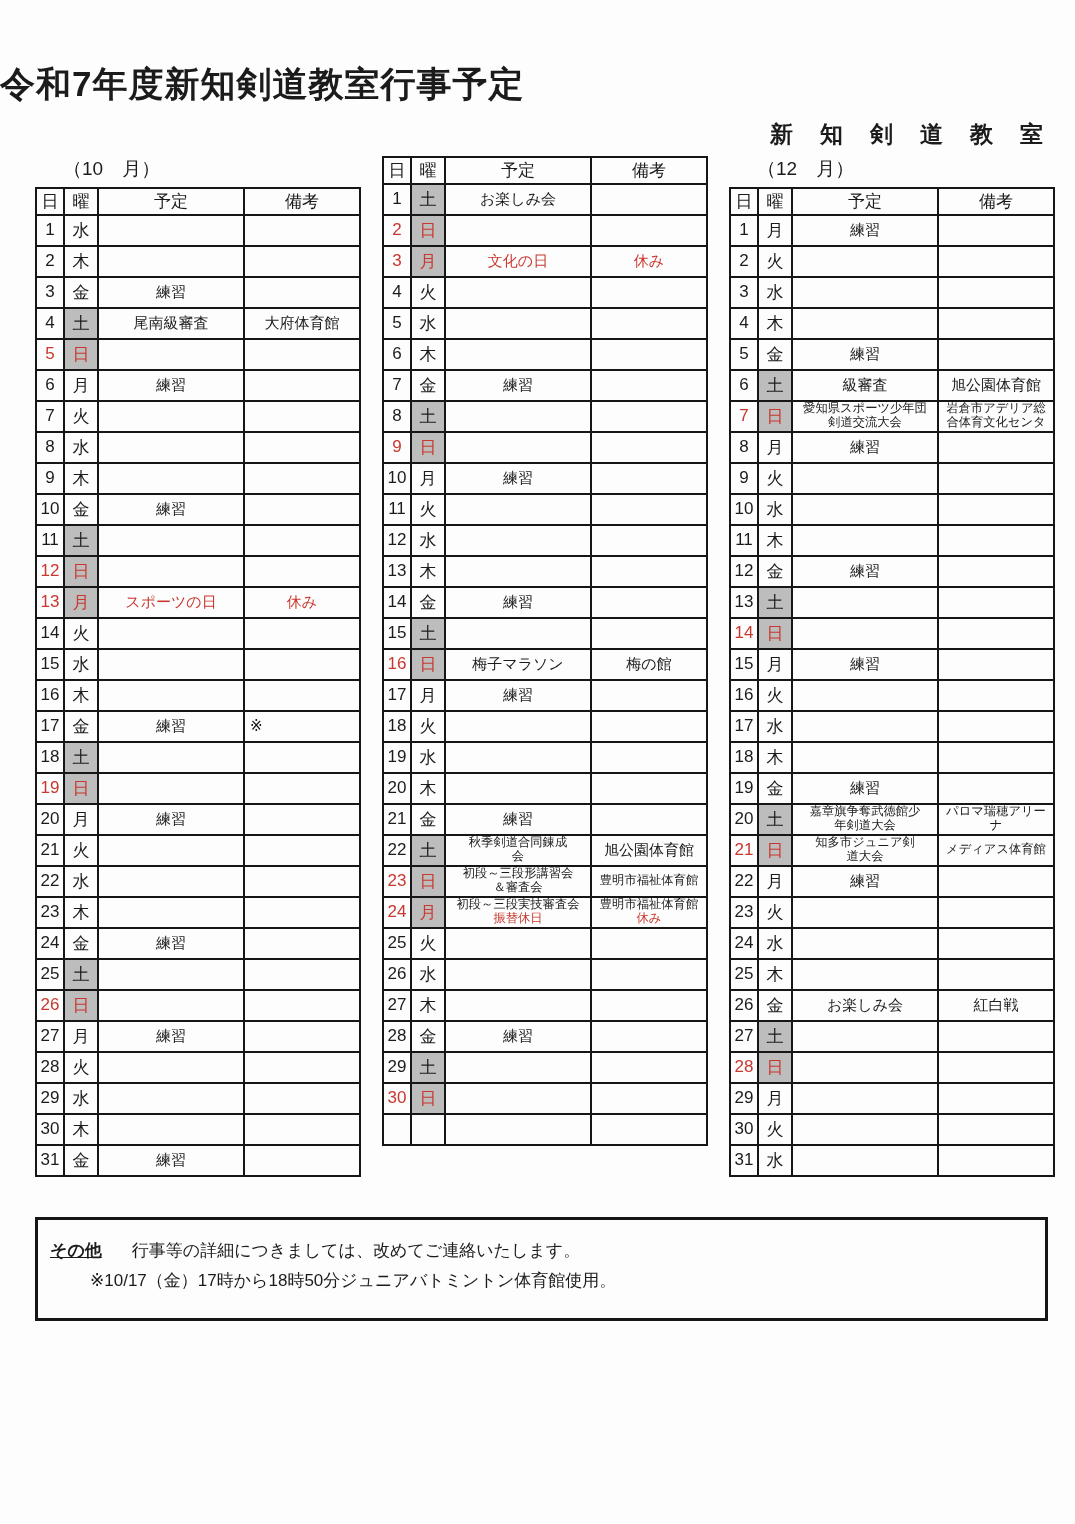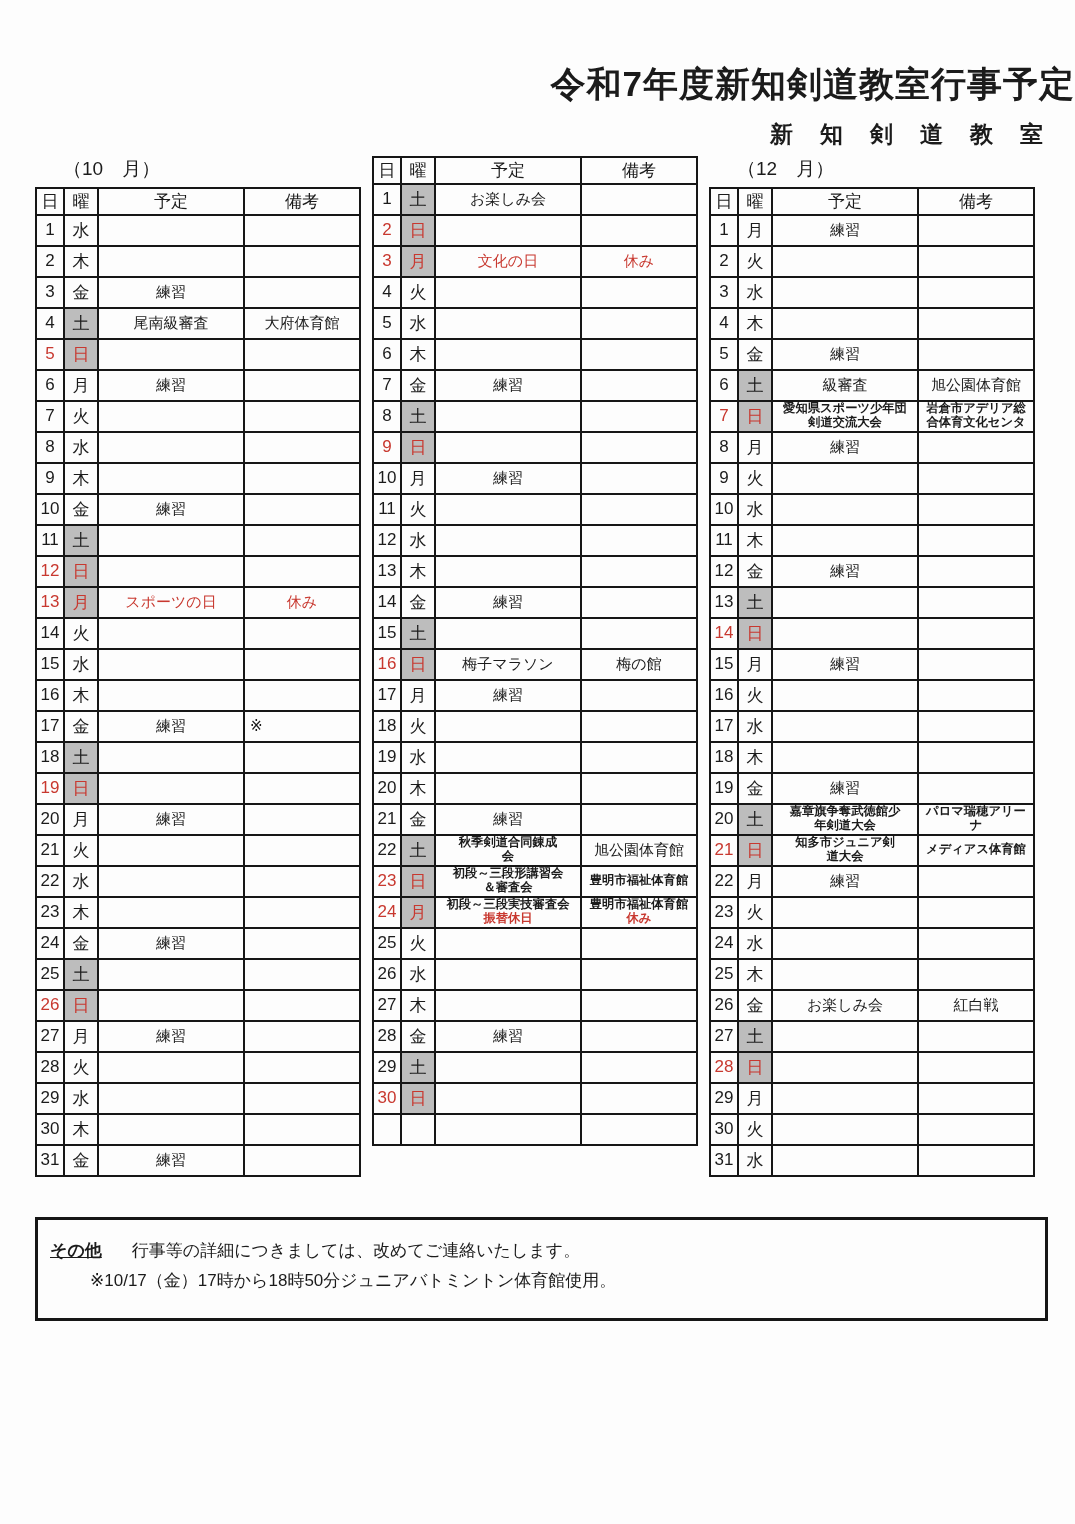--- a/index.html
+++ b/index.html
@@ -4,43 +4,43 @@
 <style>
   :root { --red:#c8382f; --gray:#bdbdbd; --ink:#1b1b1b; --line:#161616; }
   * { box-sizing:border-box; }
   body { margin:0; background:#ffffff; }
   .page {
     width:1075px; height:1524px; margin:0 auto; background:#fdfdfd;
     font-family:"Liberation Sans","DejaVu Sans",sans-serif; color:var(--ink);
     position:relative; overflow:hidden;
   }
   .title {
-    margin:0; padding-top:62px; text-align:right;
+    margin:0; padding-top:62px; text-align:left;
     font-size:35px; font-weight:700; letter-spacing:1px; line-height:1.25;
   }
   .org {
     text-align:right; margin:13px 30px 0 0;
     font-size:23px; font-weight:700; letter-spacing:2px;
   }
-  .months { display:flex; gap:13px; margin:6px 27px 0 35px; }
+  .months { display:flex; gap:23px; margin:6px 27px 0 35px; }
   .month { width:324px; }
   .month-label { font-size:19px; line-height:26px; margin:0 0 5px 28px; }
   table { border-collapse:collapse; table-layout:fixed; width:324px; }
   th, td {
     border:2px solid var(--line); padding:0; text-align:center;
     vertical-align:middle; overflow:hidden;
   }
   th { height:27px; font-size:17px; font-weight:500; }
   td { height:31px; }
   .c-day { font-size:17px; }
   .c-wd  { font-size:17px; }
   .red-txt { color:var(--red); }
   .gray-bg { background:var(--gray); }
   .ln { font-size:15px; line-height:1.12; }
-  .ln.s { font-size:12.3px;font-weight:bold; }
+  .ln.s { font-size:12.3px; }
   .ln.left { text-align:left; padding-left:5px; }
   .notebox {
     margin:40px 27px 0 35px; border:3px solid var(--line);
     height:104px; padding:17px 12px; font-size:17px; line-height:1.6;
   }
   .note-head { font-weight:700; text-decoration:underline; margin-right:30px; }
   .note-ind { padding-left:40px; margin-top:3px; }
 </style>
 </head>
 <body>

